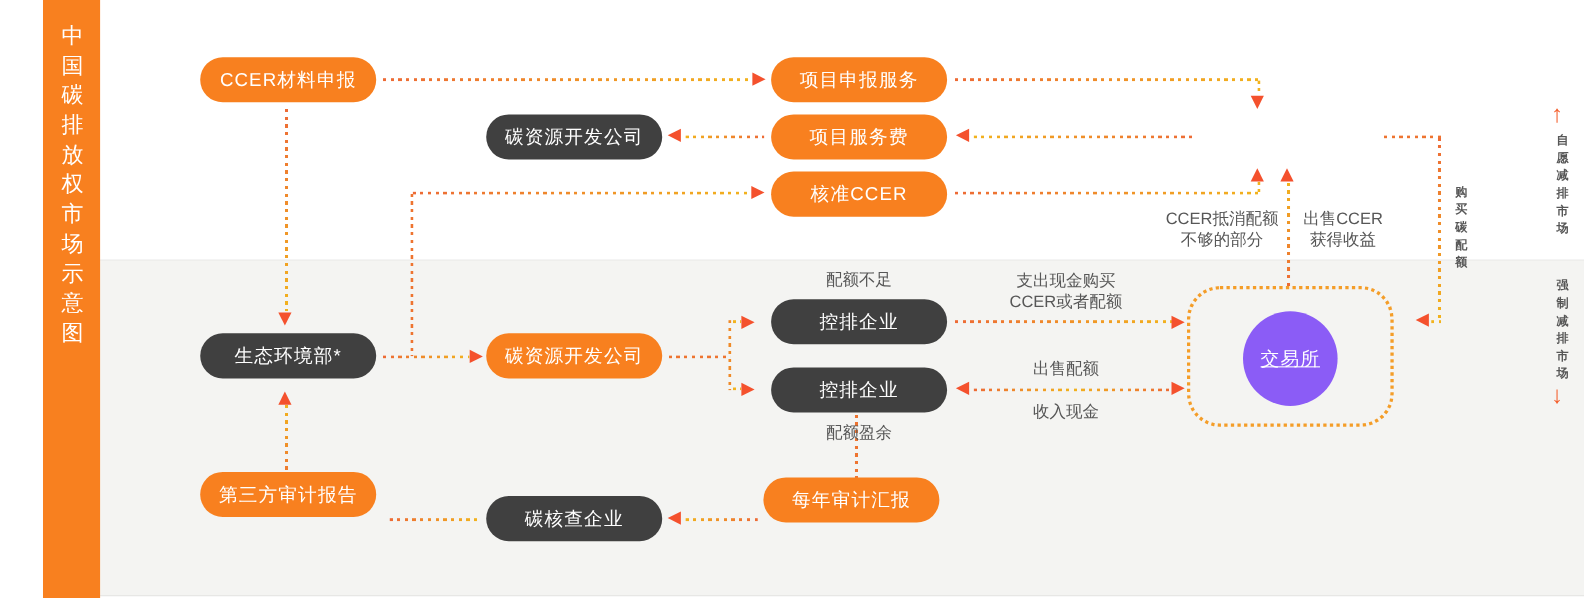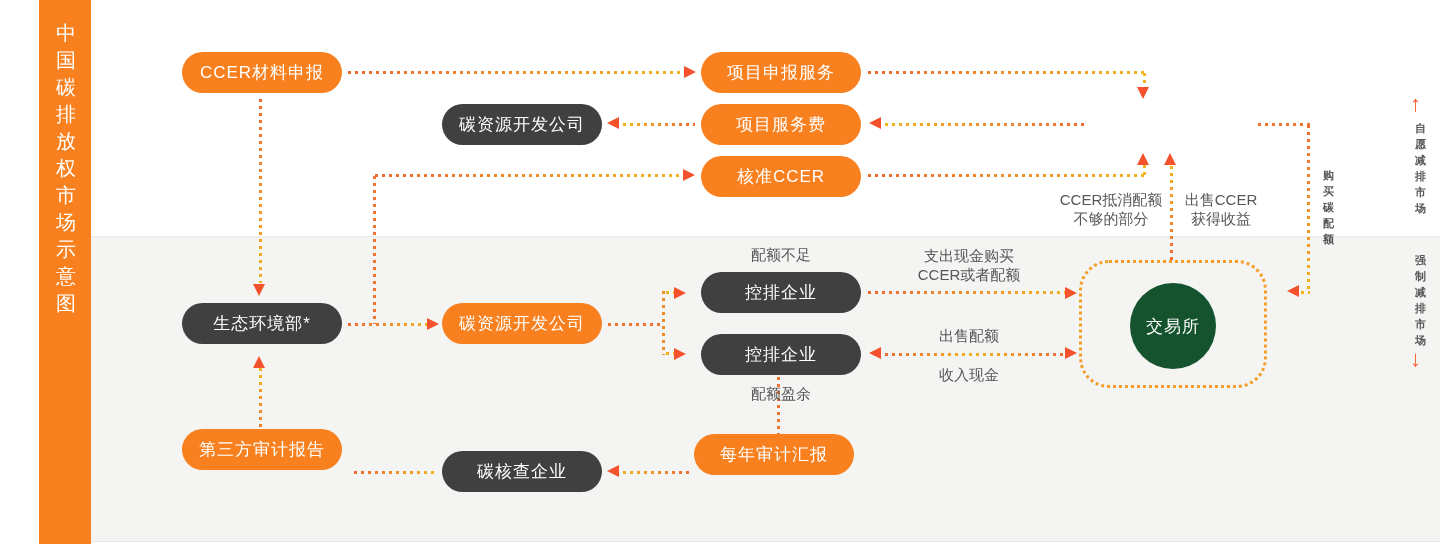--- a/index.html
+++ b/index.html
@@ -9,22 +9,22 @@
     background:#ffffff;
     margin-left:39px;
   }
   .gray-panel{position:absolute;left:52px;top:236px;width:1388px;height:304px;background:#F4F4F2;border-top:1px solid #ECECEA;border-bottom:1px solid #E6E6E4;}
   .sidebar{position:absolute;left:0;top:0;width:52px;height:544px;background:#F8801F;}
   .sidebar-title{position:absolute;left:16px;top:20px;width:22px;color:#ffffff;font-size:20px;line-height:27px;word-break:break-all;text-align:center;}
   .pill{position:absolute;height:41px;width:160px;border-radius:21px;color:#ffffff;
     font-size:17px;letter-spacing:1px;display:flex;align-items:center;justify-content:center;white-space:nowrap;}
   .orange{background:#F8801F;}
   .green{background:#404040;}
-  .xcircle{position:absolute;left:1091px;top:283px;width:86px;height:86px;border-radius:50%;background:#14532d;
-    color:#fff;font-size:17px;letter-spacing:1px;display:flex;align-items:center;justify-content:center;}
+  .xcircle{position:absolute;left:1091px;top:283px;width:86px;height:86px;border-radius:50%;background:#8b5cf6;
+    color:#fff;font-size:17px;letter-spacing:1px;display:flex;align-items:center;justify-content:center;text-decoration:underline;}
   .xrect{position:absolute;left:1040px;top:260px;width:188px;height:128px;border:3px dotted #F49D28;border-radius:30px;box-sizing:border-box;}
   .lbl{position:absolute;width:160px;text-align:center;color:#575757;font-size:15px;line-height:18px;white-space:nowrap;}
   .vlbl{position:absolute;width:17px;color:#575757;font-size:11px;line-height:16px;word-break:break-all;text-align:center;font-weight:bold;}
   
   .dh{position:absolute;height:3px;
     -webkit-mask-image:repeating-linear-gradient(to right,#000 0 3px,transparent 3px 7px);
     mask-image:repeating-linear-gradient(to right,#000 0 3px,transparent 3px 7px);}
   .dv{position:absolute;width:3px;
     -webkit-mask-image:repeating-linear-gradient(to bottom,#000 0 3px,transparent 3px 7px);
     mask-image:repeating-linear-gradient(to bottom,#000 0 3px,transparent 3px 7px);}

